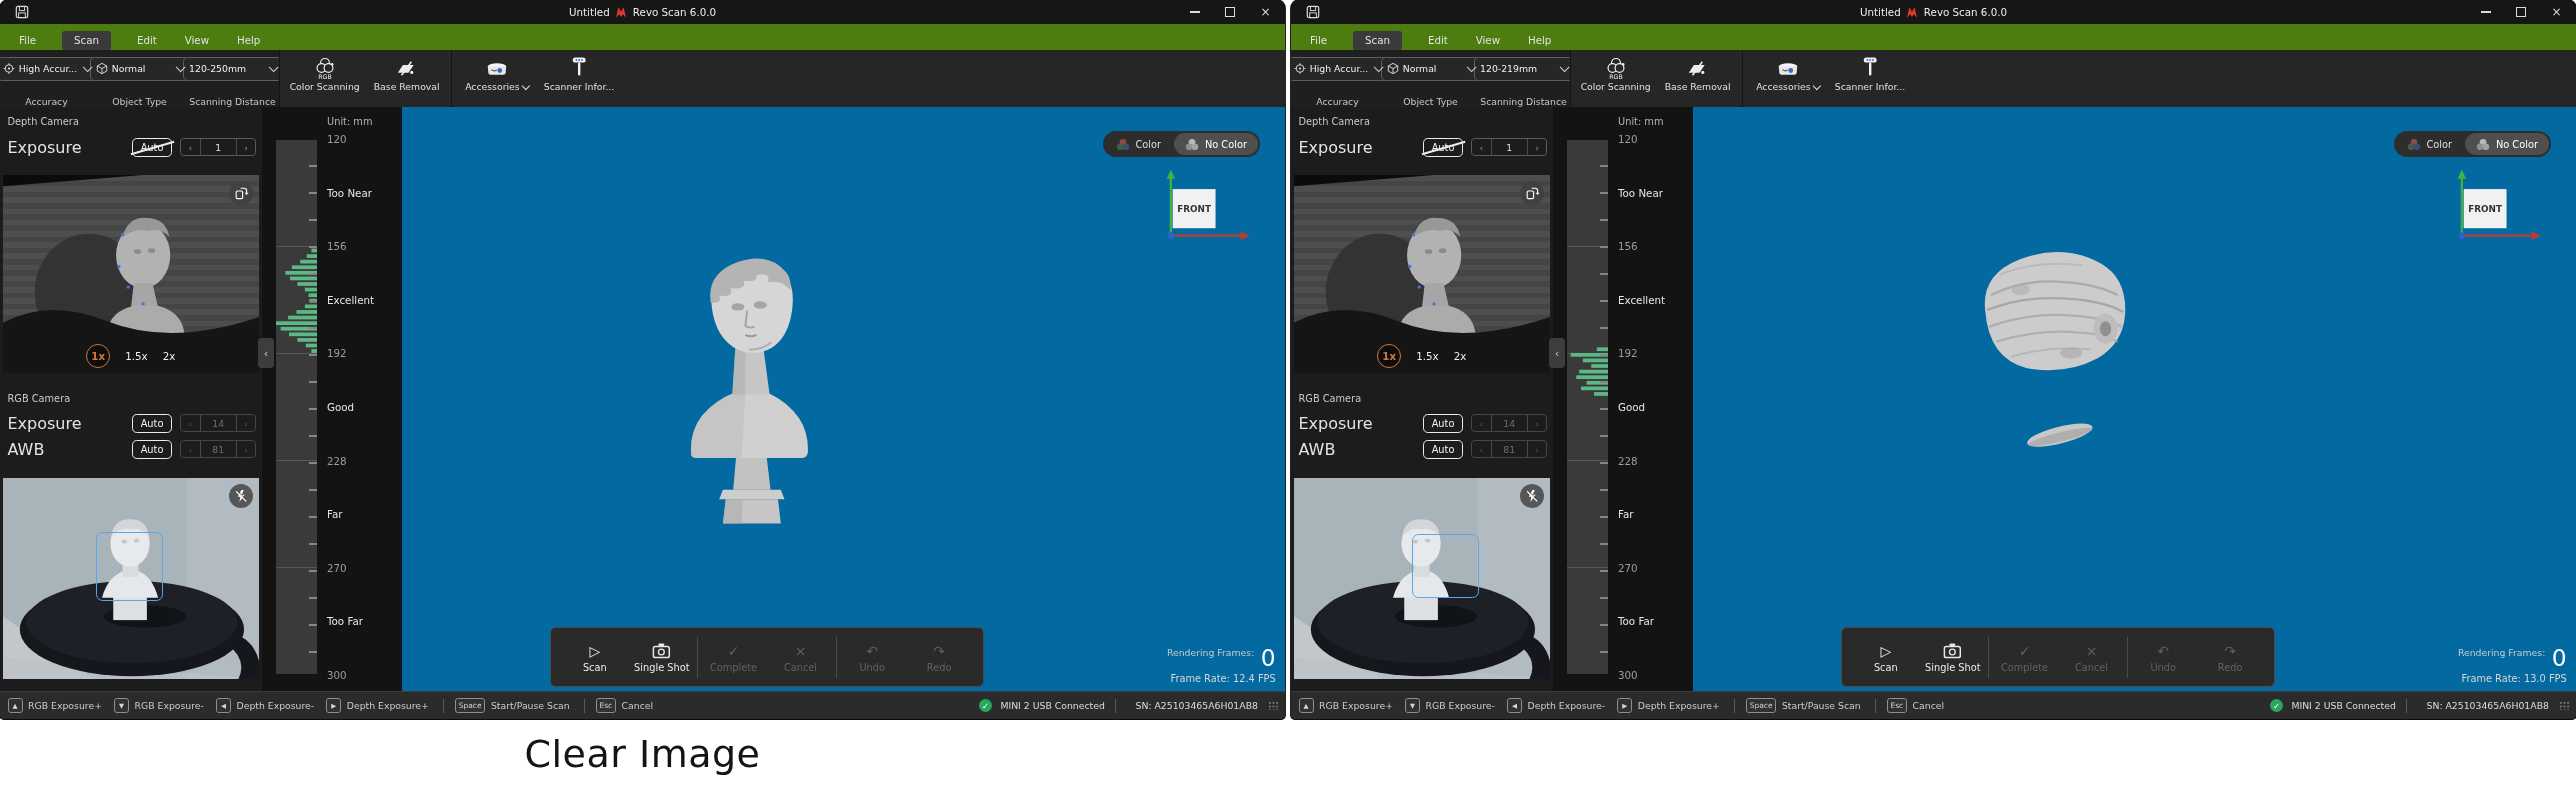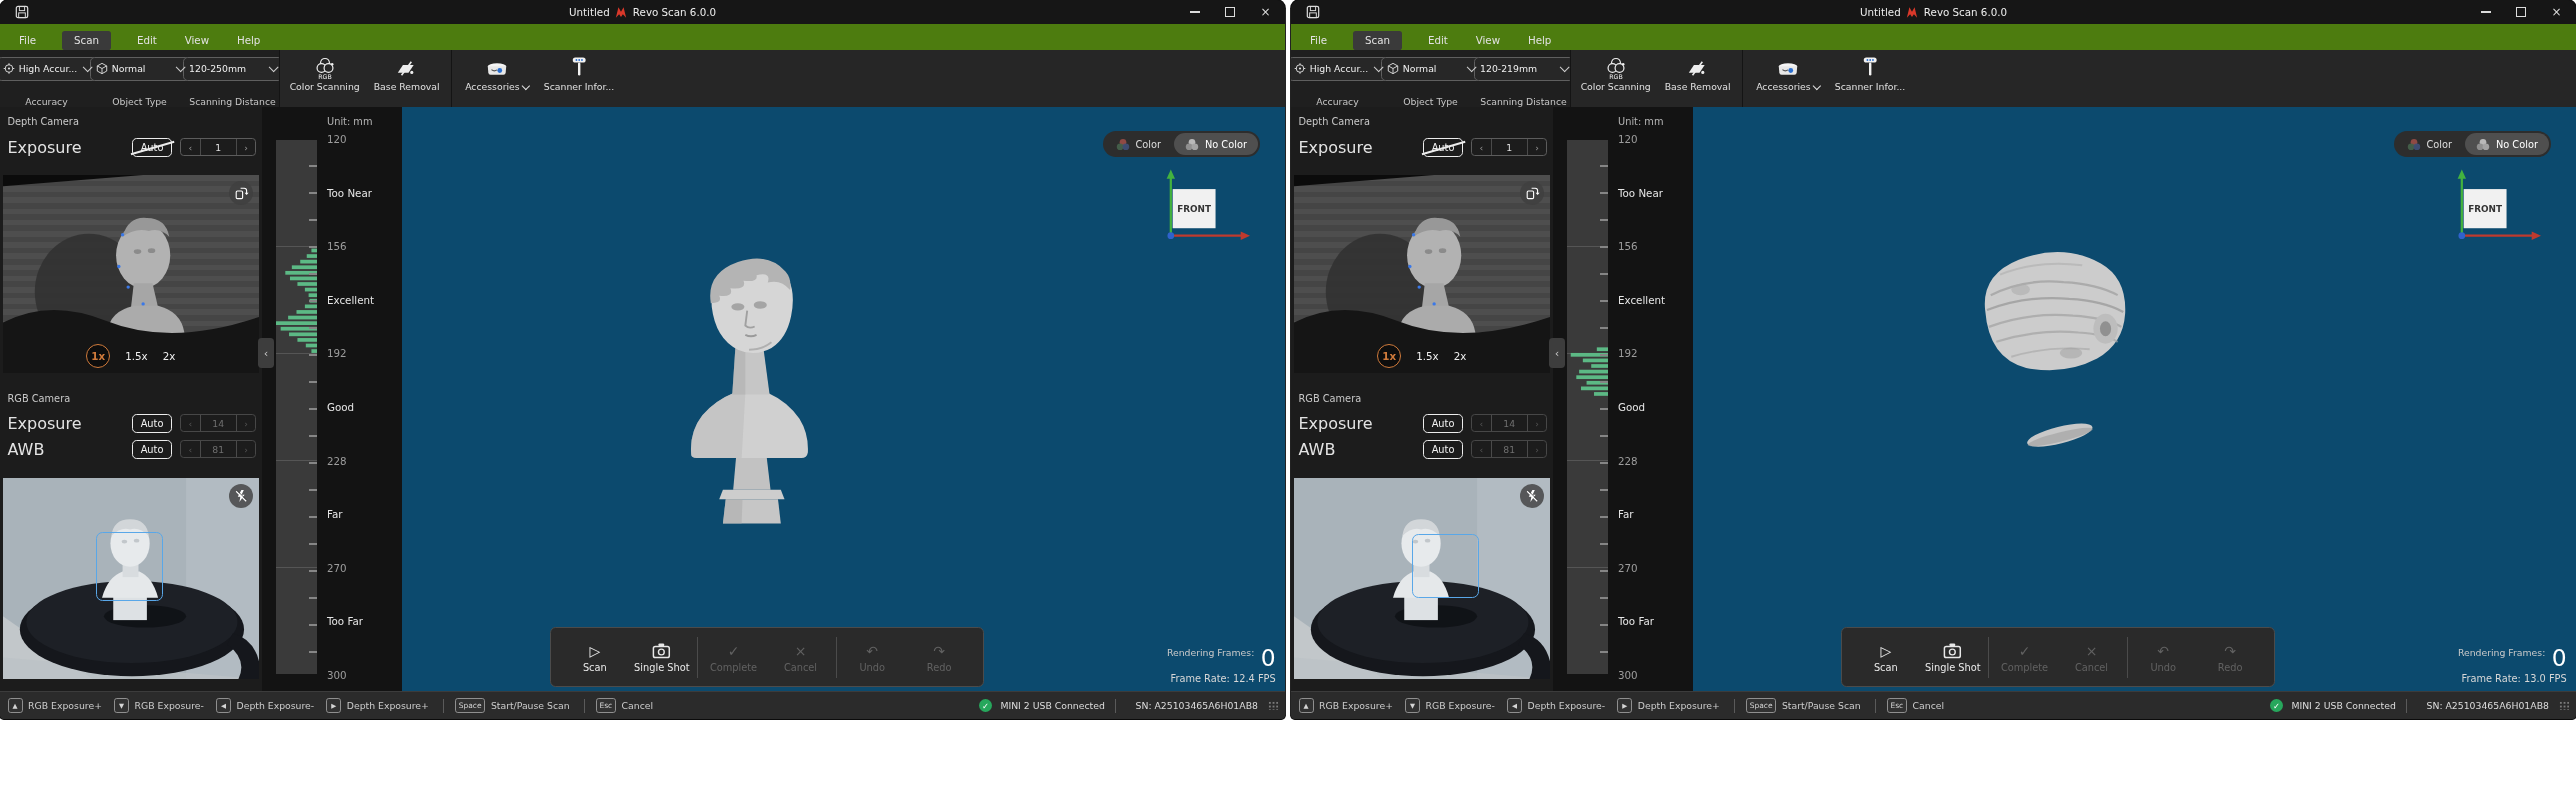--- a/index.html
+++ b/index.html
@@ -67,21 +67,21 @@
   .scalecol{position:absolute;top:0;left:262px;width:140px;height:100%;background:#131313;}
   .unit{position:absolute;left:65px;top:9.3px;font-size:9.8px;color:#b5b5b5;}
   .histo{position:absolute;left:14px;top:33px;width:41px;height:534px;background:#3a3a3a;}
   .histo .segs{position:absolute;inset:0;background:repeating-linear-gradient(to bottom,transparent 0 106px,#555 106px 107px);}
   .histo .ticks{position:absolute;right:0;top:0;bottom:0;width:8.4px;background:repeating-linear-gradient(to bottom,transparent 0 25px,#868686 25px 27px);}
   .histo svg{position:absolute;inset:0;}
   .marks{position:absolute;left:65px;top:26px;height:548px;width:73px;display:flex;flex-direction:column;justify-content:space-between;}
   .mark.num{color:#9d9d9d;font-size:10.3px;}
   .mark.zone{color:#e6e6e6;font-size:10.3px;}
 
-  .viewport{position:absolute;top:0;left:402px;right:0;height:100%;background:#0c4a6e;}
+  .viewport{position:absolute;top:0;left:402px;right:0;height:100%;background:#0369a1;}
   .ctg{position:absolute;right:25px;top:24px;display:flex;background:#2d2d2d;border-radius:14px;padding:1.9px;gap:1.9px;}
   .ct{height:22.4px;border-radius:11.2px;display:flex;align-items:center;gap:5.6px;padding:0 11.2px;font-size:9.8px;color:#dedede;}
   .ct.active{background:#4f4f4f;color:#fff;}
   .gizmo{position:absolute;right:32px;top:56px;width:101px;height:82px;}
   .bust-clear{position:absolute;left:250px;top:142px;width:196px;height:280px;}
   .bust-blurry{position:absolute;left:266px;top:134px;width:182px;height:224px;}
 
   .scan-pill{position:absolute;left:148px;bottom:3.7px;width:434px;height:60px;background:#2a2a2a;border:0.9px solid #4b4b4b;border-radius:5.6px;display:flex;align-items:center;justify-content:center;box-sizing:border-box;}
   .sbtn{width:67px;display:flex;flex-direction:column;align-items:center;gap:1.9px;color:#ebebeb;}
   .s-ico{height:18.7px;font-size:14px;line-height:18.7px;display:flex;align-items:center;}
@@ -493,20 +493,21 @@
     </span>
     <span class="sb-right">
       <span class="ok-circle">✓</span>
       <span class="conn">MINI 2 USB Connected</span>
       <span class="vsep"></span>
       <span class="serial">SN: A25103465A6H01AB8</span>
       <span class="grip"></span>
     </span>
   </div>
 </div>
+    <div class="caption">Clear Image</div>
   </div>
   <div class="shot" style="left:1291px">
     <div class="window win-1" id="win-slot-1">
 
   <div class="titlebar">
     <svg class="save-icon" viewBox="0 0 16 16">
       <rect x="1.5" y="1.5" width="13" height="13" rx="2" fill="none" stroke="#dcdcdc" stroke-width="1.4"></rect>
       <rect x="5" y="1.8" width="6" height="4.6" fill="none" stroke="#dcdcdc" stroke-width="1.1"></rect>
       <rect x="4.2" y="9" width="7.6" height="5.4" fill="none" stroke="#dcdcdc" stroke-width="1.1"></rect>
     </svg>

